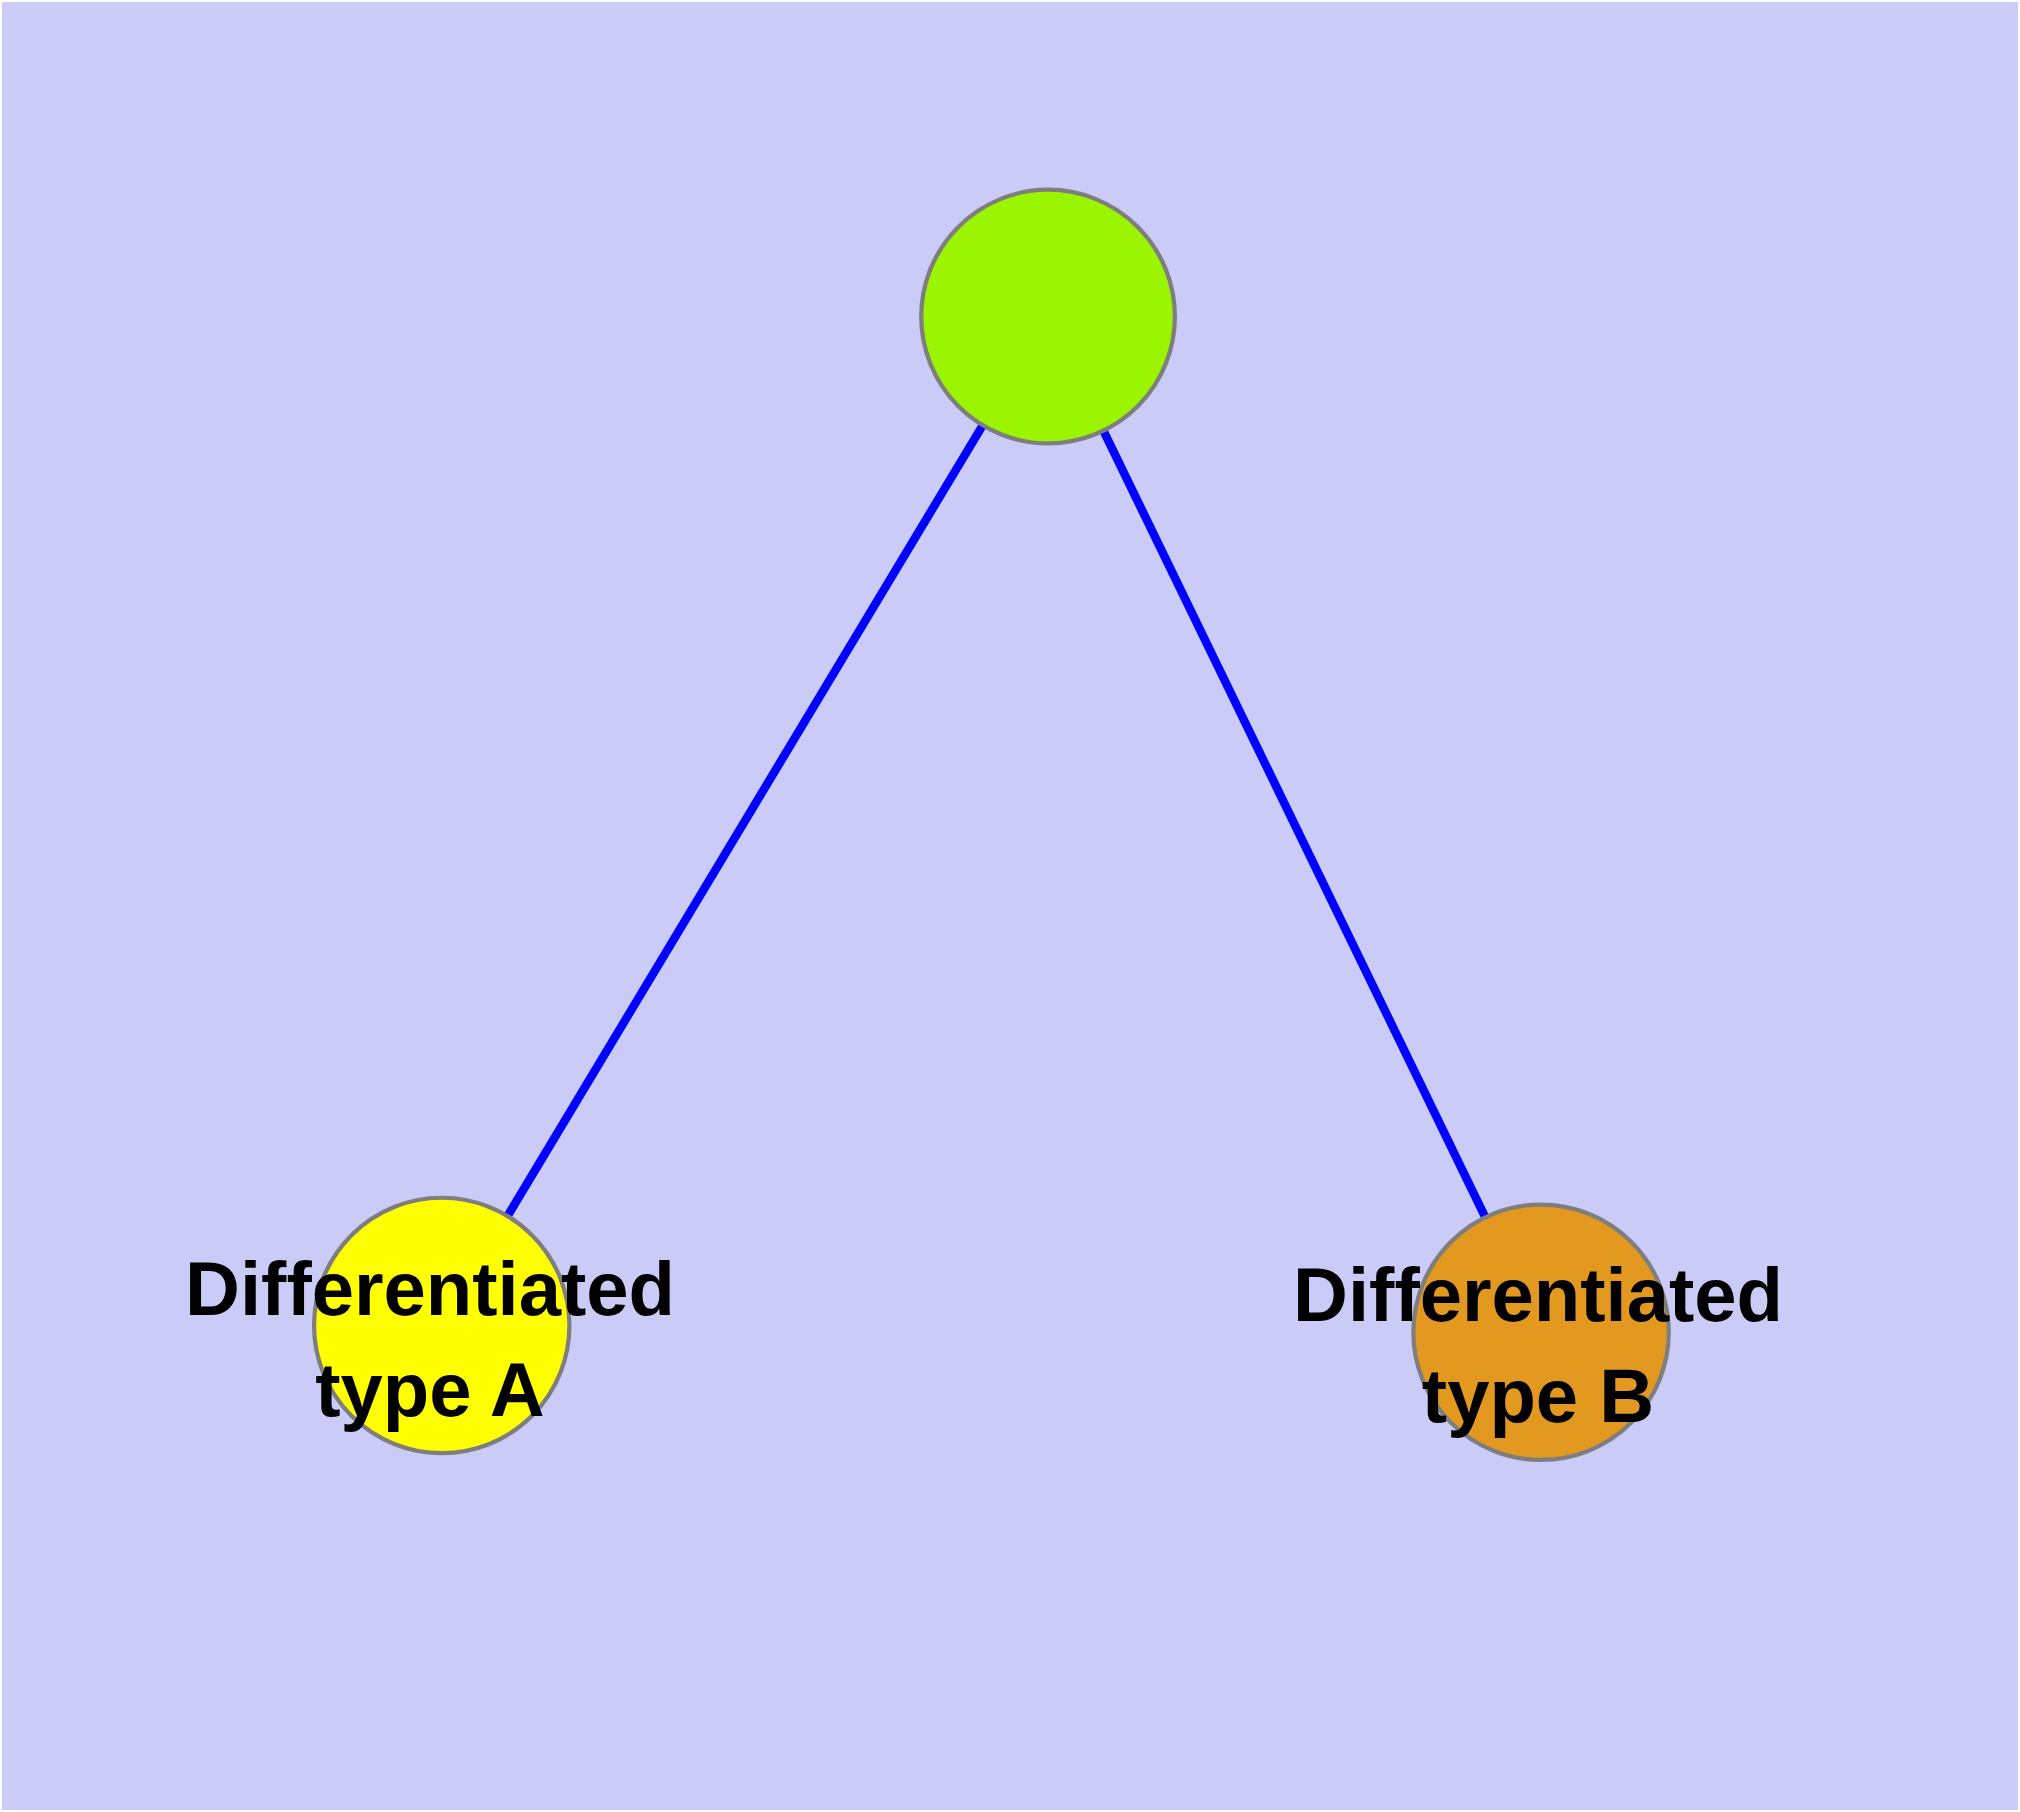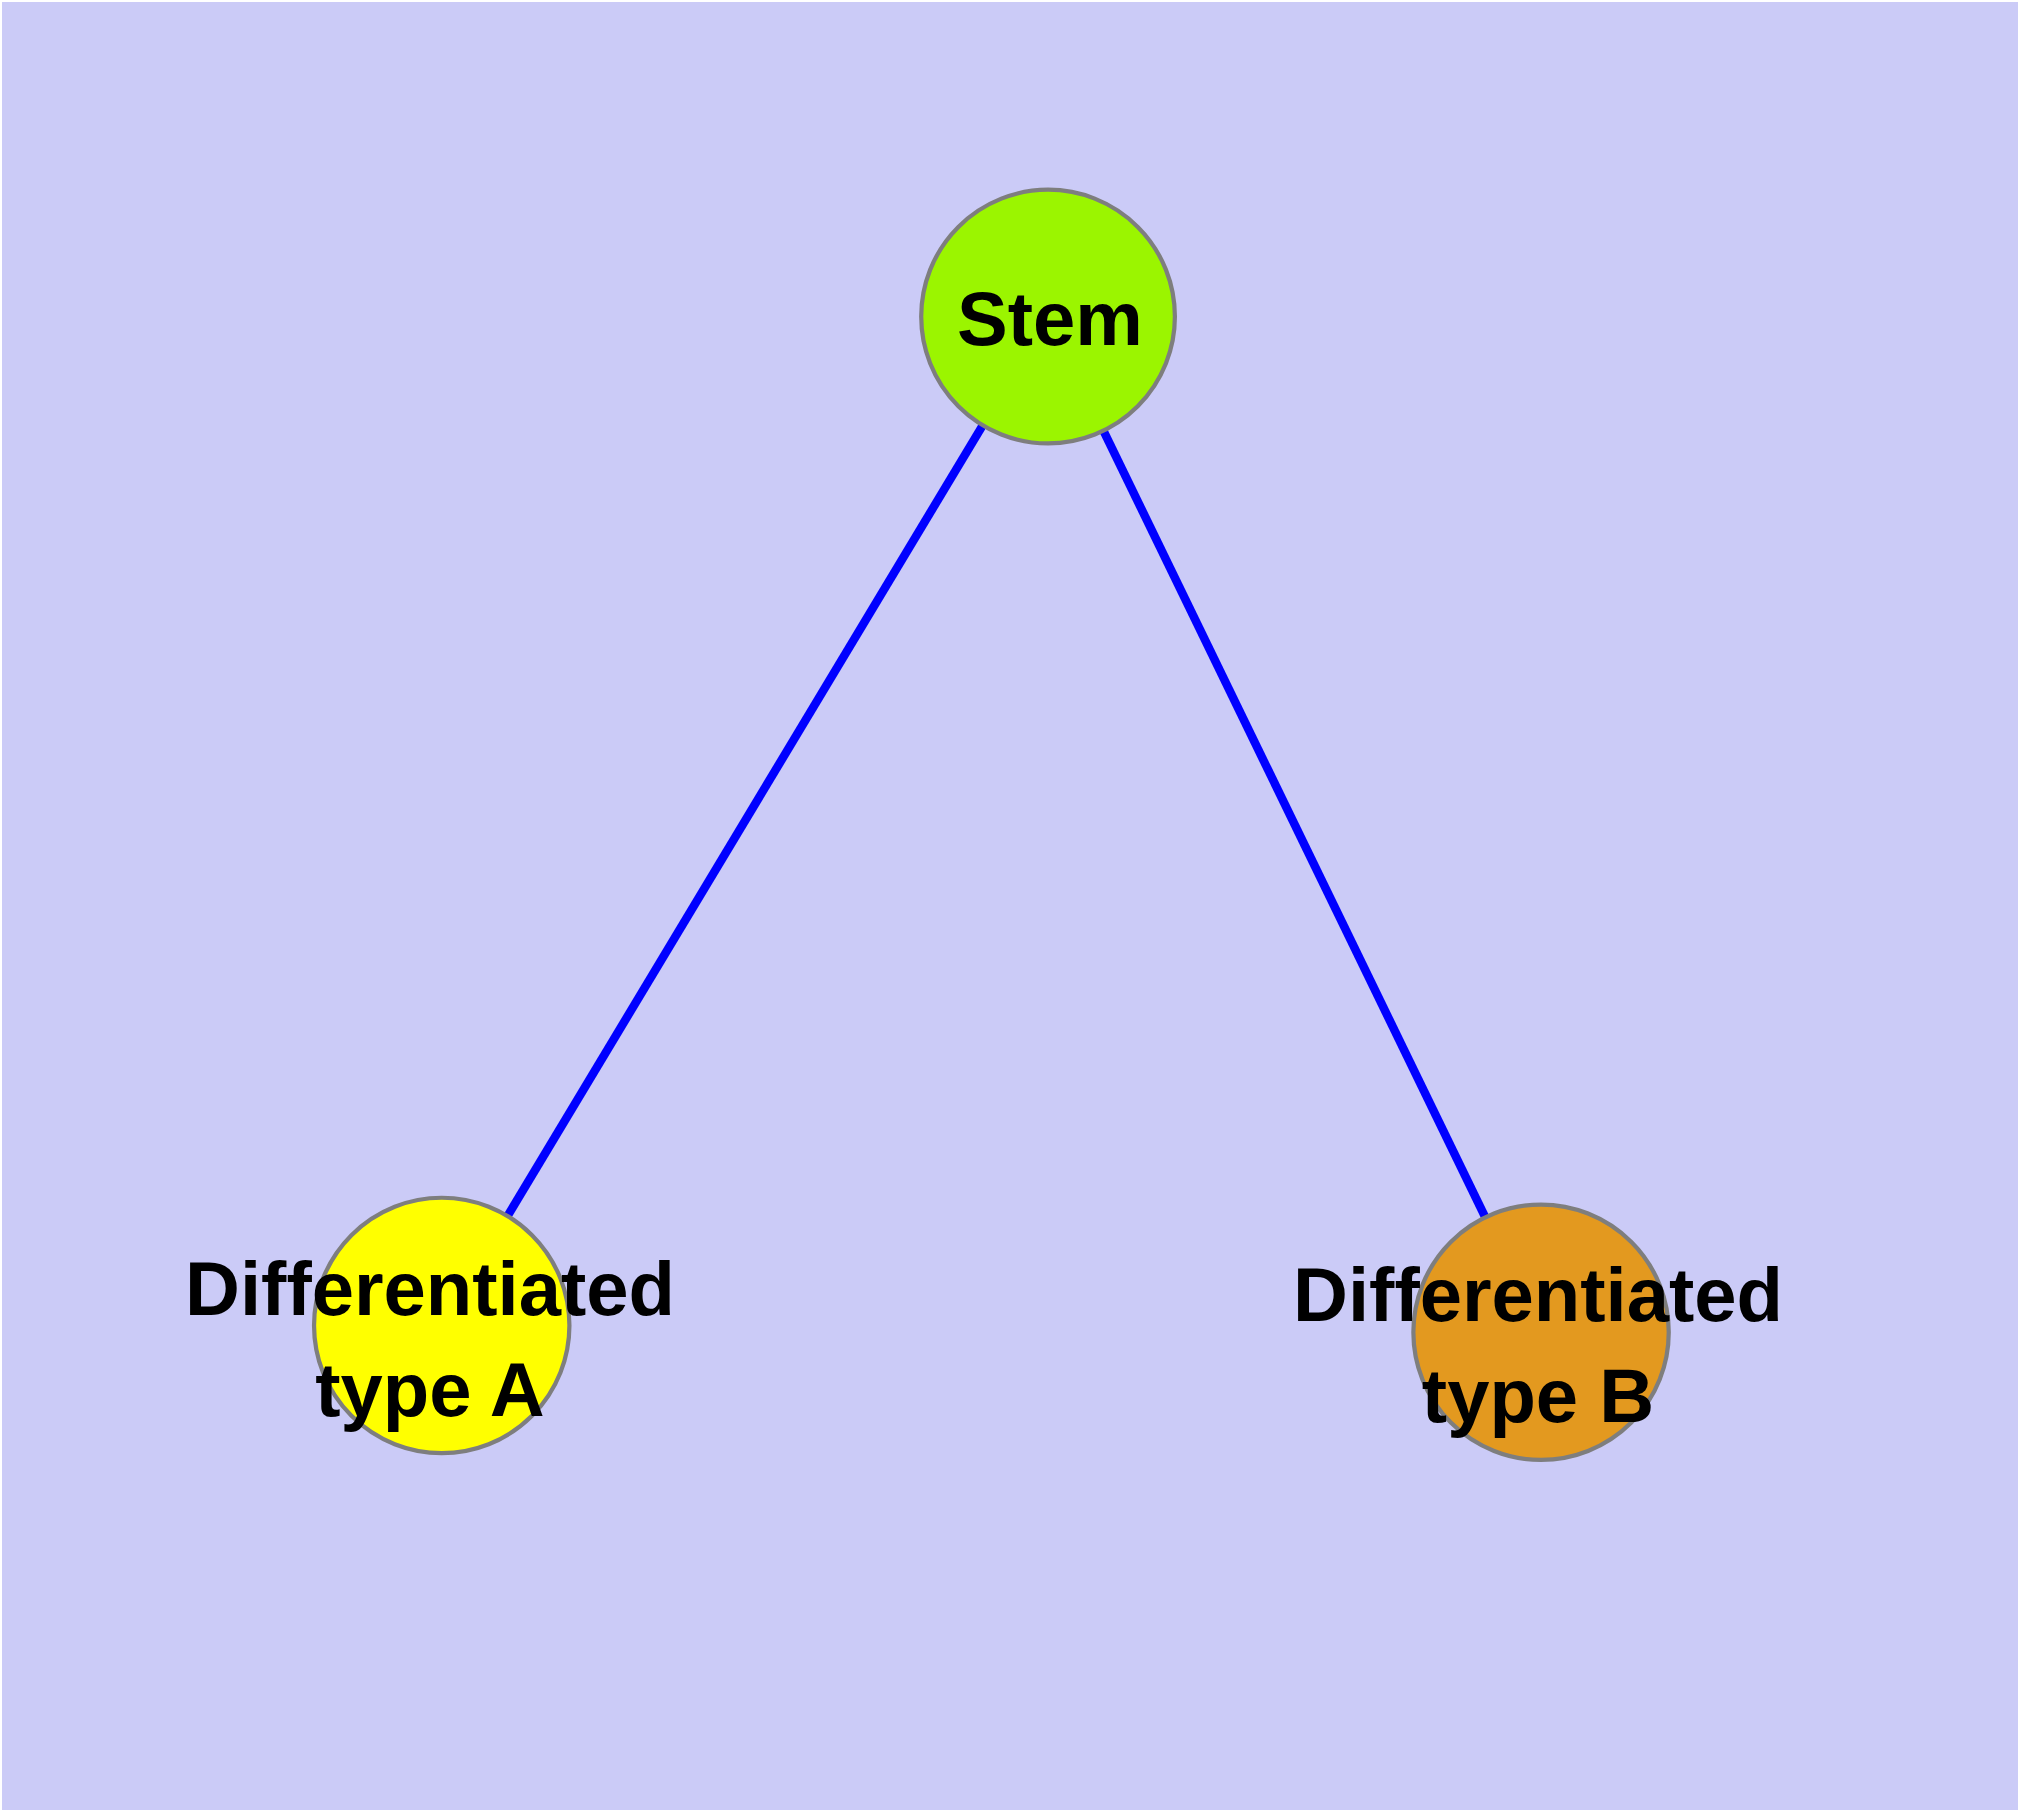--- a/index.html
+++ b/index.html
@@ -61,21 +61,20 @@
 
     <line class="edge-line" x1="1237" y1="372" x2="1820" y2="1573" stroke="#0000ff"></line>
 
     <circle class="node-circle" cx="1237" cy="372" r="150" fill="#9bf500"></circle>
 
     <circle class="node-circle" cx="520" cy="1565" r="151" fill="#ffff00"></circle>
 
     <circle class="node-circle" cx="1820" cy="1573" r="151" fill="#e3991f"></circle>
   </svg>
 
-  <div class="node-label label-stem">Stem</div>
 
   <div class="node-label label-type-a">Differentiated
 type A</div>
 
   <div class="node-label label-type-b">Differentiated
 type B</div>
 
 </div>
 
 

